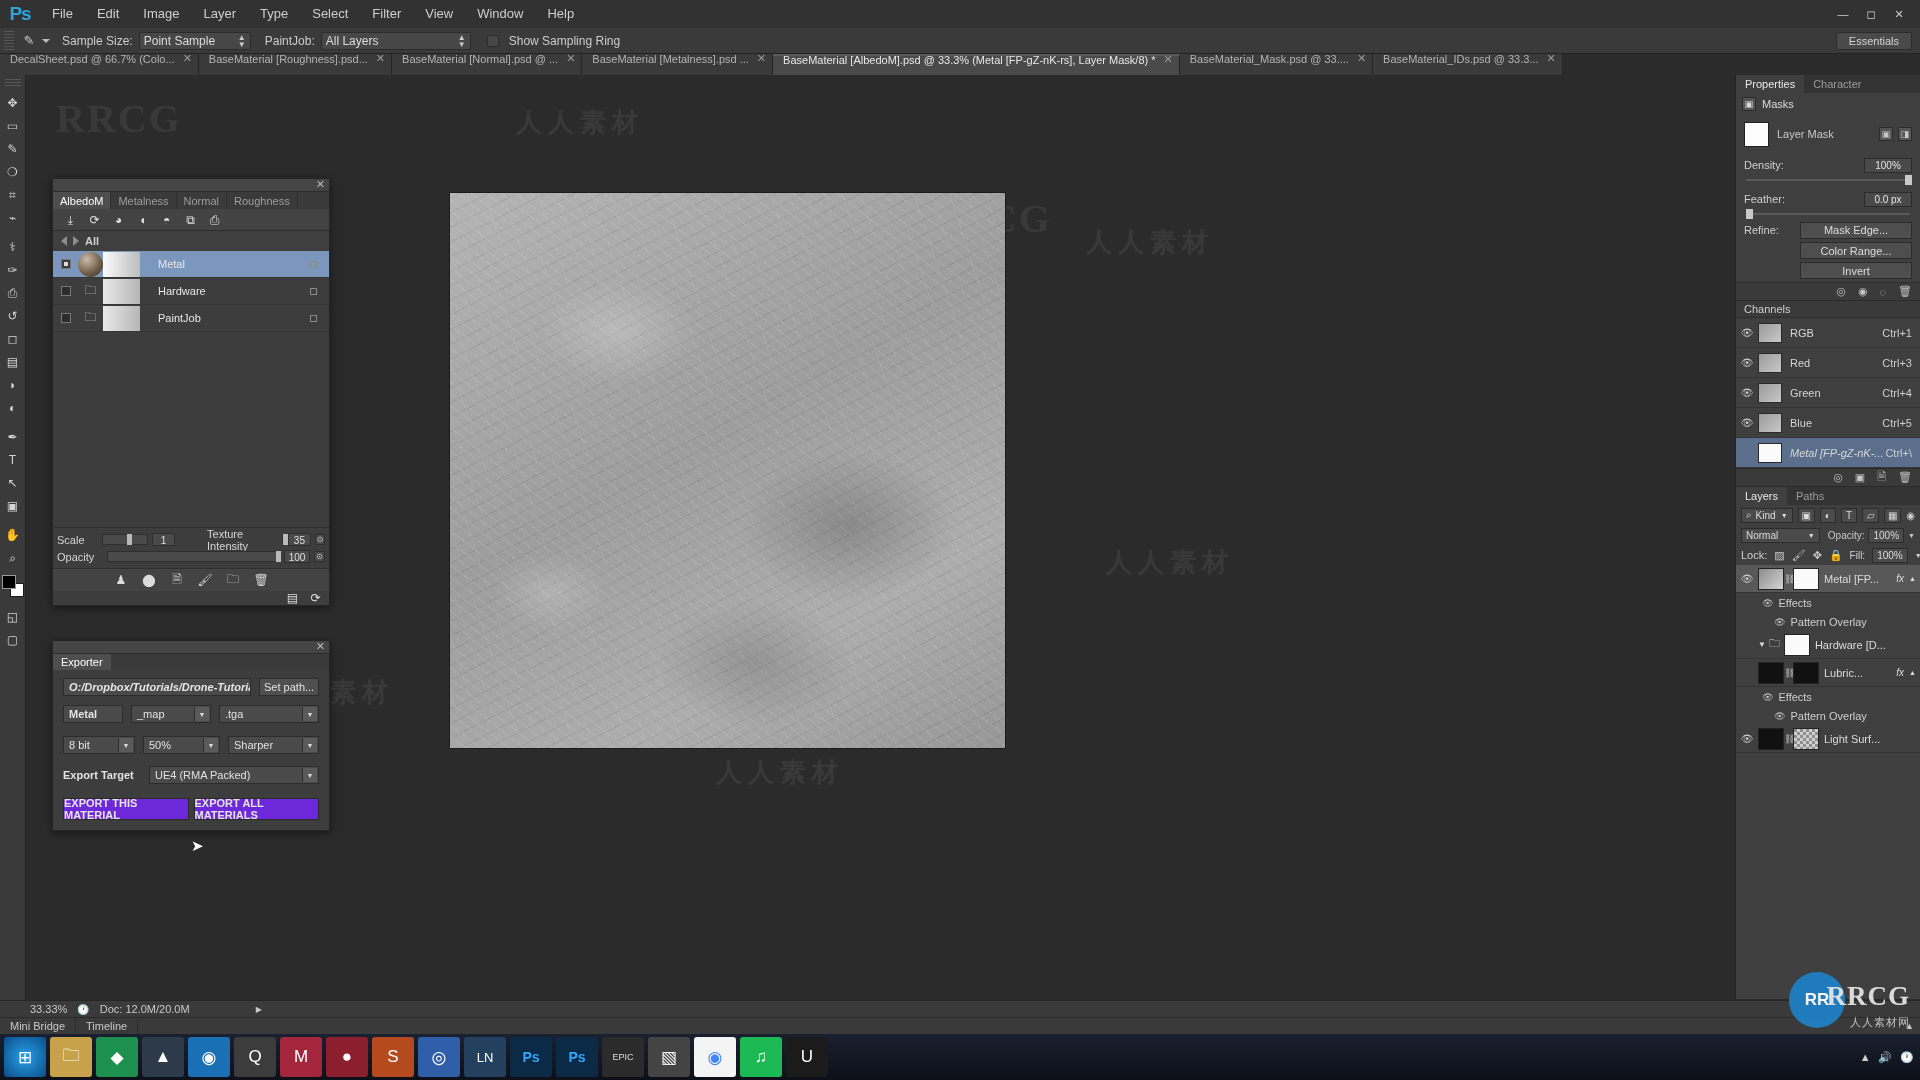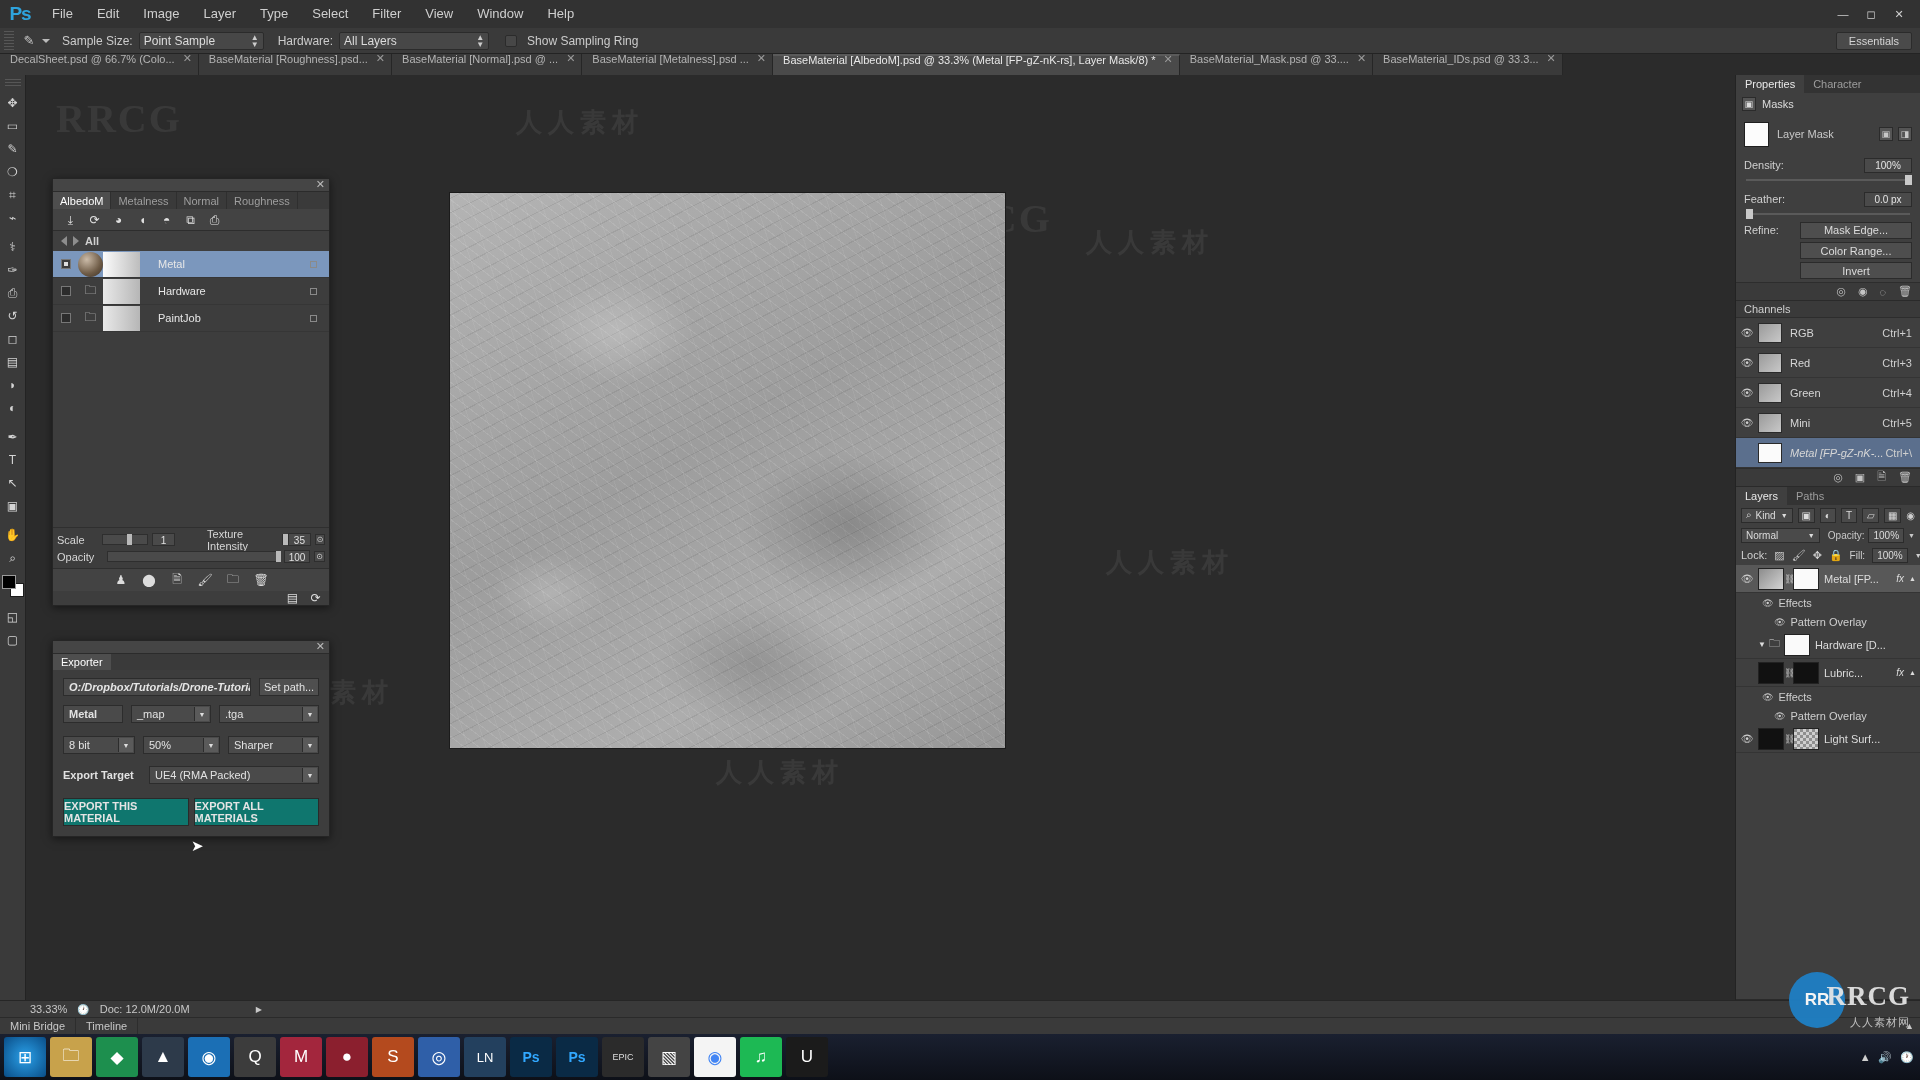--- a/index.html
+++ b/index.html
@@ -106,21 +106,21 @@
   .exp-body { padding:8px 10px 10px 10px; }
   .exp-path { height:18px; background:#4a4a4a; border:1px solid #2c2c2c; font-style:italic; font-weight:bold;
               font-size:11px; color:#e6e6e6; display:flex; align-items:center; padding:0 5px; overflow:hidden; white-space:nowrap;}
   .exp-btn { height:18px; background:#4f4f4f; border:1px solid #2c2c2c; font-size:11px; color:#e2e2e2;
              display:flex; align-items:center; justify-content:center; }
   .exp-field { height:18px; background:#4a4a4a; border:1px solid #2c2c2c; font-size:11px; color:#e2e2e2;
                display:flex; align-items:center; padding:0 5px; position:relative;}
   .exp-field.bold { font-weight:bold; }
   .dd { position:absolute; right:1px; top:1px; bottom:1px; width:15px; background:#5a5a5a; border-left:1px solid #2c2c2c;
         display:flex; align-items:center; justify-content:center; font-size:7px; color:#ddd;}
-  .exp-big { height:28px; background:#0f766e; border:1px solid #2a2a2a; font-size:11px; font-weight:bold;
+  .exp-big { height:22px; background:#6d28d9; border:1px solid #2a2a2a; font-size:11px; font-weight:bold;
              color:#e4e4e4; display:flex; align-items:center; justify-content:center; }
 
   
   .rdock { width:185px; background:#3a3a3a; border-left:1px solid #232323; display:flex; flex-direction:column; flex:0 0 185px; }
   .dock-tabs { height:18px; background:#333333; display:flex; align-items:stretch; font-size:11px;}
   .dock-tab { padding:0 9px; display:flex; align-items:center; color:#9d9d9d; }
   .dock-tab.active { background:#3f3f3f; color:#e9e9e9; }
   .panel { background:#3f3f3f; border-bottom:1px solid #2a2a2a; }
   .panel-head { height:17px; background:#3a3a3a; display:flex; align-items:center; padding-left:8px;
                 font-size:11px; color:#cfcfcf; border-bottom:1px solid #2d2d2d;}
@@ -207,25 +207,25 @@
       <div class="winbtn">◻</div>
       <div class="winbtn">✕</div>
     </div>
   </div>
 
   <div class="optionsbar">
     <div class="grip"></div>
     <div class="tool-ico">✎</div>
     <div class="caret"></div>
     <div class="ob-label">Sample Size:</div>
-    <div class="ob-select" style="width:125px">
+    <div class="ob-select" style="width:112px">
       <span>Point Sample</span>
       <span class="arrows">▲<br>▼</span>
     </div>
-    <div class="ob-label" style="margin-left:14px">Hardware:</div>
+    <div class="ob-label" style="margin-left:14px">PaintJob:</div>
     <div class="ob-select" style="width:150px">
       <span>All Layers</span>
       <span class="arrows">▲<br>▼</span>
     </div>
     <div class="ob-check"></div>
     <div class="ob-label">Show Sampling Ring</div>
     <div class="essentials">Essentials</div>
   </div>
 
   <div class="tabbar">
@@ -529,21 +529,21 @@
         </div>
         <div class="chrow">
           <span class="eye">👁</span>
           <span class="chthumb"></span>
           <span class="chname">Green</span>
           <span class="chkey">Ctrl+4</span>
         </div>
         <div class="chrow">
           <span class="eye">👁</span>
           <span class="chthumb"></span>
-          <span class="chname">Mini</span>
+          <span class="chname">Blue</span>
           <span class="chkey">Ctrl+5</span>
         </div>
         <div class="chrow sel">
           <span class="eye"></span>
           <span class="chthumb" style="background:#fbfbfb"></span>
           <span class="chname" style="font-style:italic">Metal [FP-gZ-nK-...</span>
           <span class="chkey">Ctrl+\</span>
         </div>
         <div class="panel-foot">
           <span>◎</span>

